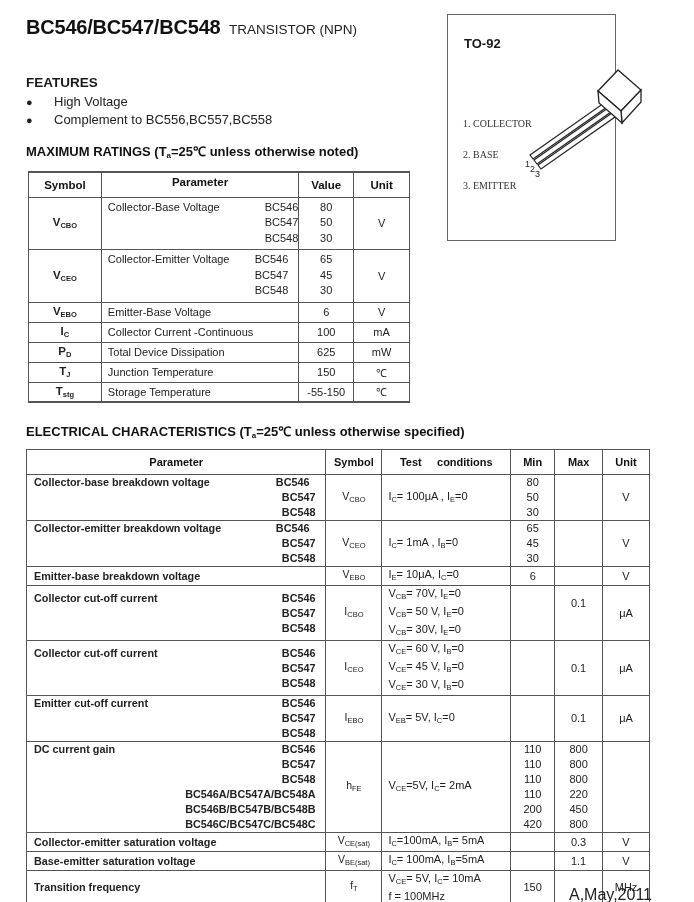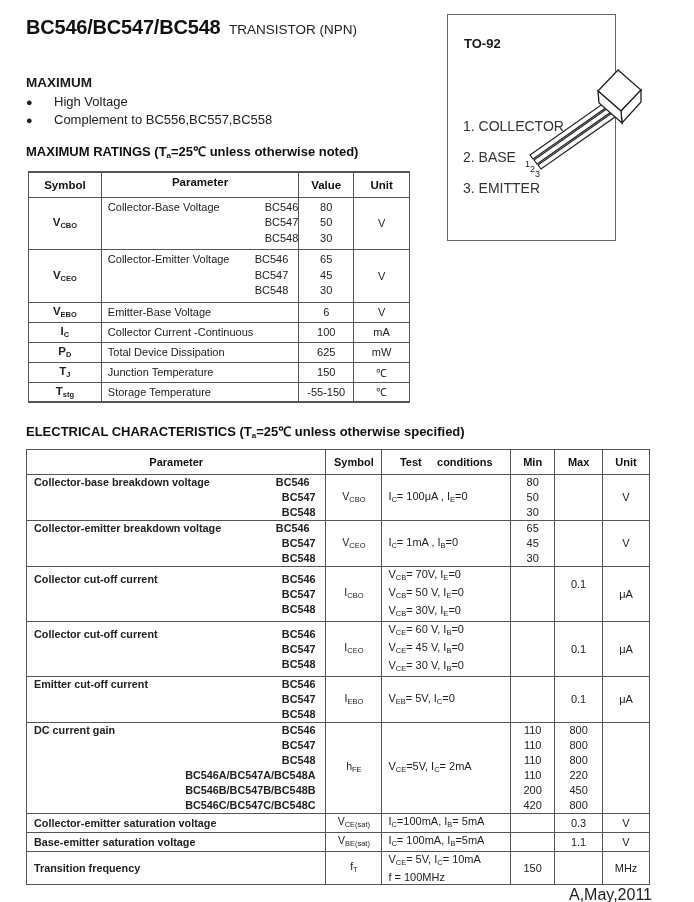--- a/index.html
+++ b/index.html
@@ -16,21 +16,21 @@
   .features-h { left: 26px; top: 75px; font-size: 13.5px; font-weight: bold; }
   .feat { left: 26px; font-size: 13px; color: #222; }
   .feat .dot { display: inline-block; width: 28px; font-size: 11px; }
 
   .sec-h { font-size: 13px; font-weight: bold; color: #111; white-space: nowrap; }
   .sec-h sub { font-size: 8px; }
 
   
   .pkg { left: 447px; top: 14px; width: 169px; height: 227px; border: 1.5px solid #666; }
   .pkg .pkg-title { position: absolute; left: 16px; top: 21px; font-size: 13px; font-weight: bold; }
-  .pkg .pin { position: absolute; left: 15px; font-size: 14px; color: #333; }
+  .pkg .pin { position: absolute; left: 15px; font-size: 10px; color: #333; font-family: Liberation Serif, serif; }
   .pkg svg { position: absolute; left: 0; top: 0; }
 
   
   table { border-collapse: collapse; position: absolute; }
   td, th { border: 1px solid #555; font-size: 11px; color: #222; }
   th { font-weight: bold; color: #111; }
   sub { font-size: 7.5px; vertical-align: -2px; }
 
   .mr { left: 28px; top: 171px; width: 382px; }
   .mr th { height: 25px; border-top: 2px solid #555; font-size: 11.5px; }
@@ -60,21 +60,21 @@
   .footer { right: 42px; top: 886px; font-size: 16px; color: #222; }
 </style>
 </head>
 <body>
 
 <div class="abs title">
   <span class="main">BC546/BC547/BC548</span>
   <span class="sub">TRANSISTOR (NPN)</span>
 </div>
 
-<div class="abs features-h">MAXIMUM</div>
+<div class="abs features-h">FEATURES</div>
 <div class="abs feat" style="top:94px;">
   <span class="dot">●</span><span>High Voltage</span>
 </div>
 <div class="abs feat" style="top:112px;">
   <span class="dot">●</span><span>Complement to BC556,BC557,BC558</span>
 </div>
 
 <div class="abs sec-h" style="left:26px; top:142px;">
   <span>MAXIMUM RATINGS (T</span><sub>a</sub><span>=25℃ unless otherwise noted)</span>
 </div>
@@ -229,20 +229,30 @@
           </div>
         </td>
         <td class="s">V<sub>CEO</sub></td>
         <td class="t">I<sub>C</sub>= 1mA , I<sub>B</sub>=0</td>
         <td class="mn">65<br>45<br>30</td>
         <td class="mx"></td>
         <td class="u">V</td>
       </tr>
       <tr>
         <td class="p">
+          <div class="row">Emitter-base breakdown voltage</div>
+        </td>
+        <td class="s">V<sub>EBO</sub></td>
+        <td class="t">I<sub>E</sub>= 10μA, I<sub>C</sub>=0</td>
+        <td class="mn">6</td>
+        <td class="mx"></td>
+        <td class="u">V</td>
+      </tr>
+      <tr>
+        <td class="p">
           <div class="row">
             <span>Collector cut-off current</span>
             <span>BC546</span>
           </div>
           <div class="row r">
             <span>BC547</span>
           </div>
           <div class="row r">
             <span>BC548</span>
           </div>

